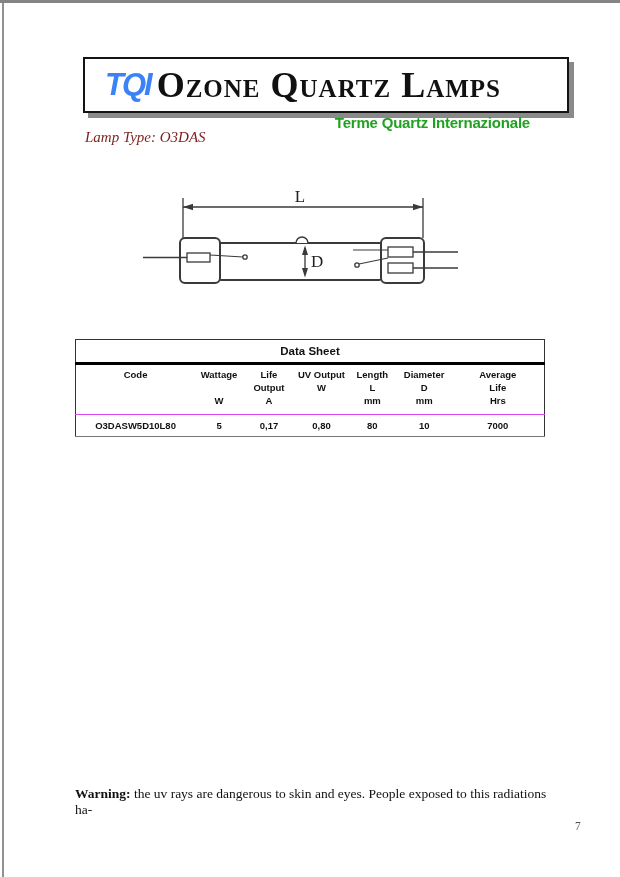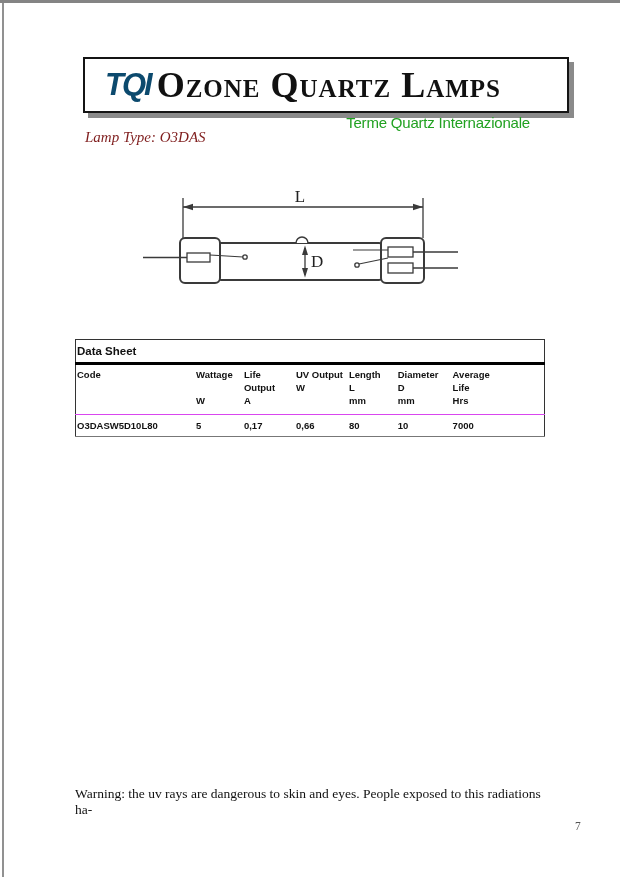--- a/index.html
+++ b/index.html
@@ -9,46 +9,46 @@
   
   .frame-top{position:absolute;left:0;top:0;width:620px;height:3px;background:#848484;}
   .frame-left{position:absolute;left:2px;top:3px;width:2px;height:874px;background:#919191;}
 
   
   .logo-box{position:absolute;left:83px;top:57px;width:462px;height:52px;
             background:#fff;border:2px solid #141414;
             box-shadow:5px 5px 0 0 #8a8a8a;
             display:flex;align-items:center;padding-left:20px;}
   .logo-tqi{font-family:"Liberation Sans", sans-serif;font-weight:bold;font-style:italic;
-            font-size:31px;letter-spacing:-2px;color:#0c4a6e;padding-right:6px;}
+            font-size:31px;letter-spacing:-2px;color:#3b82f6;padding-right:6px;}
   .logo-rest{font-family:"Liberation Serif", serif;font-weight:bold;font-variant:small-caps;
              font-size:36px;letter-spacing:1px;color:#111;}
   .tagline{position:absolute;top:114px;right:90px;font-family:"Liberation Sans", sans-serif;
-           font-weight:normal;font-size:15px;letter-spacing:-0.2px;color:#21a121;white-space:nowrap;}
+           font-weight:bold;font-size:15px;letter-spacing:-0.2px;color:#21a121;white-space:nowrap;}
 
   .lamp-type{position:absolute;left:85px;top:129px;font-style:italic;font-size:15px;color:#7f1d1d;}
 
   .diagram{position:absolute;left:100px;top:185px;}
 
   
   .datasheet{position:absolute;left:75px;top:339px;width:470px;border-collapse:collapse;
              font-family:"Liberation Sans", sans-serif;color:#111;}
-  .datasheet td{}
+  .datasheet td{text-align:center;}
   .ds-title{font-size:11.5px;font-weight:bold;height:20px;
             border:1px solid #333;border-bottom:3px solid #000;}
   .ds-head td{vertical-align:top;height:45px;padding-top:3px;font-size:9.5px;font-weight:bold;
               border-bottom:1px solid #d946ef;}
   .ds-head .hl{line-height:13px;height:13px;}
   .ds-row td{font-size:9.5px;font-weight:bold;height:19px;border-bottom:1px solid #999;}
   .datasheet{border:1px solid #333;}
   .datasheet tr.ds-row:last-child td{border-bottom:1px solid #777;}
 
   .warning{position:absolute;left:75px;top:786px;width:478px;font-size:13.5px;
            line-height:15.5px;color:#111;}
-  .warning b{font-weight:normal;}
+  .warning b{font-weight:bold;}
   .page-number{position:absolute;left:575px;top:820px;font-size:11.5px;color:#555;}
 </style>
 </head>
 <body>
 
 <div id="page">
   <div class="frame-top"></div>
   <div class="frame-left"></div>
 
   <div class="logo-box">
@@ -145,21 +145,21 @@
       <td>
         <div class="hl">Average</div>
         <div class="hl">Life</div>
         <div class="hl">Hrs</div>
       </td>
     </tr>
     <tr class="ds-row">
       <td>O3DASW5D10L80</td>
       <td>5</td>
       <td>0,17</td>
-      <td>0,66</td>
+      <td>0,80</td>
       <td>80</td>
       <td>10</td>
       <td>7000</td>
     </tr>
   </tbody>
     </table>
 
   <div class="warning">
     <b>Warning:</b>
     <span>the uv rays are dangerous to skin and eyes. People exposed to this radiations ha-</span><br>

